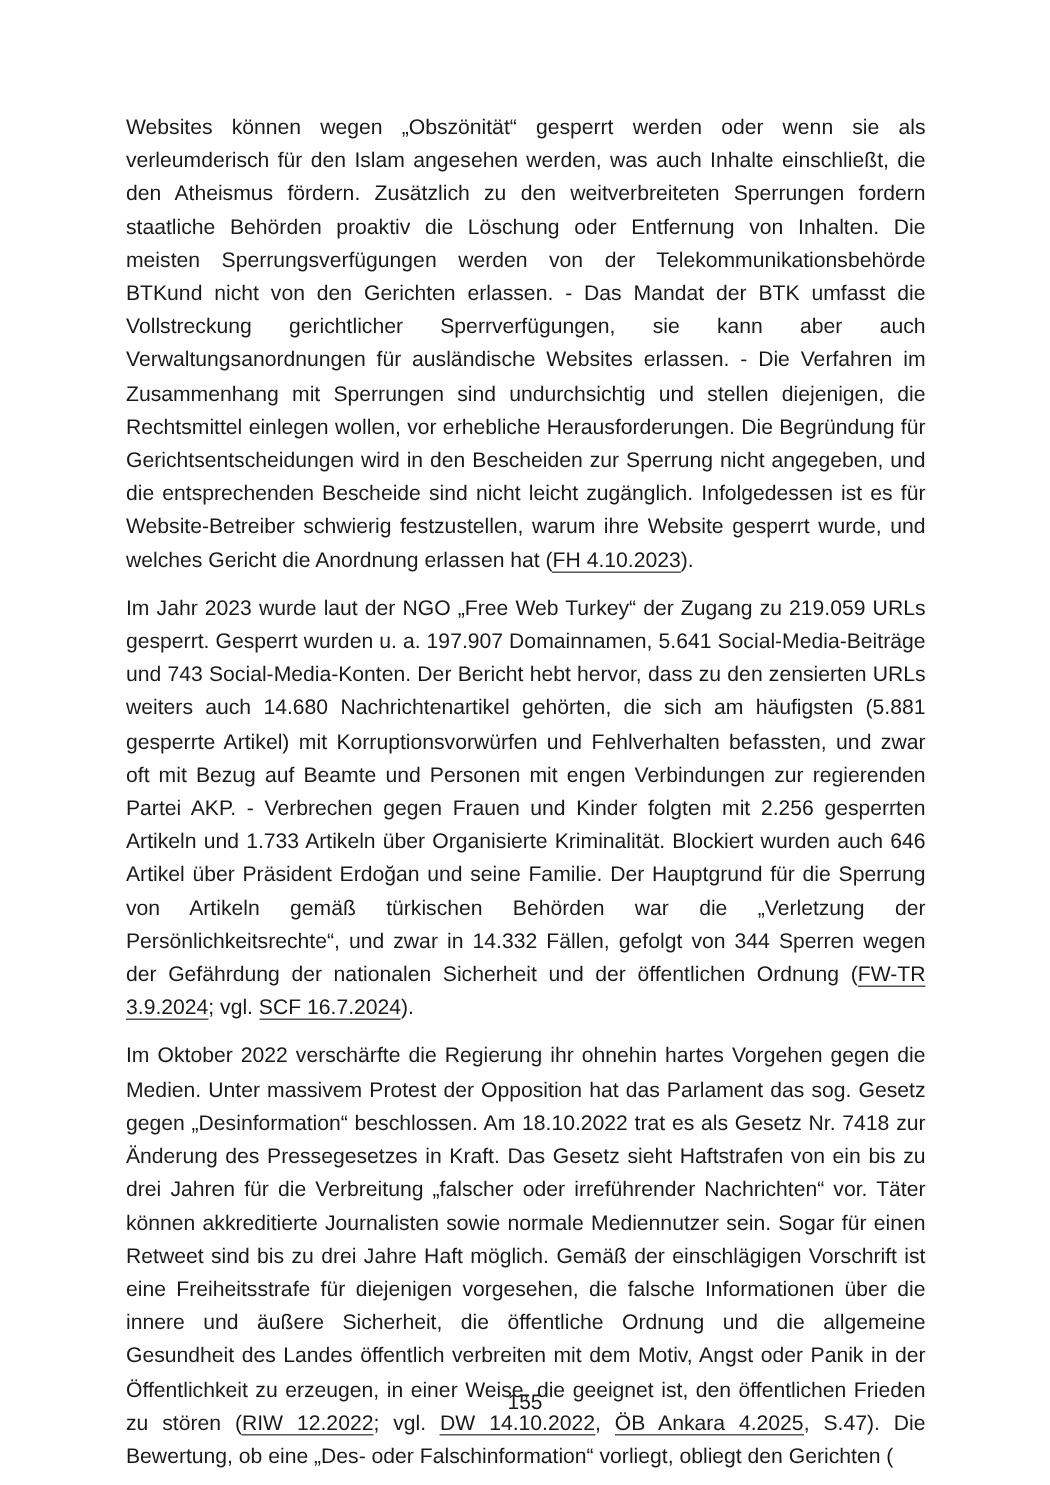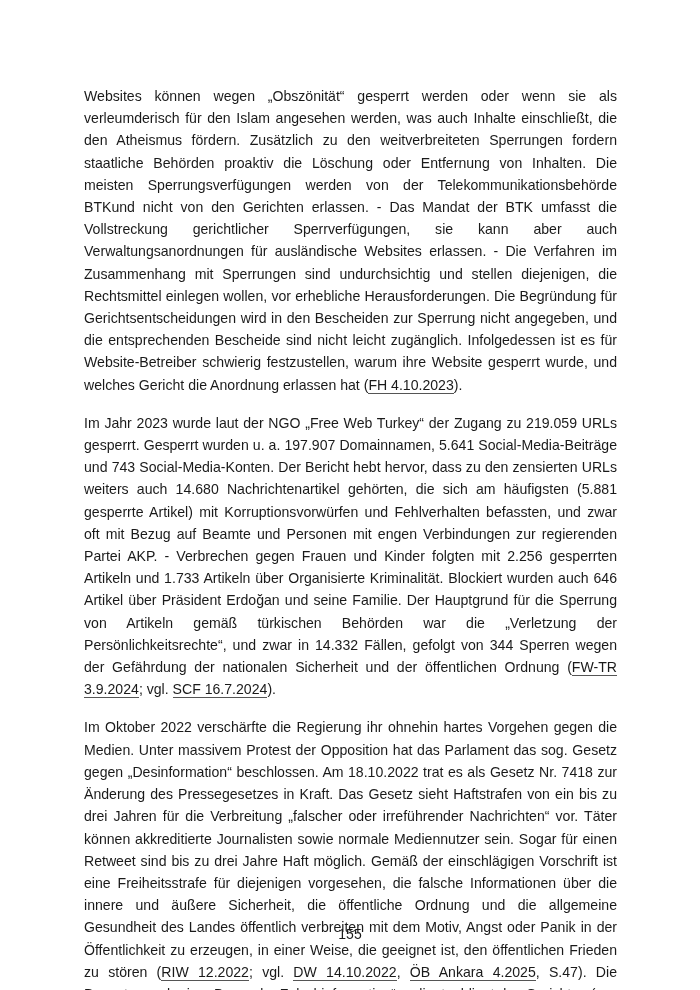--- a/index.html
+++ b/index.html
@@ -1,18 +1,18 @@
 <!DOCTYPE html>
 <html><head>
 <meta charset="utf-8">
 <style>
   html, body { margin:0; padding:0; background:#ffffff; }
   body { width:700px; height:990px; position:relative; overflow:hidden; }
   .page { position:absolute; left:84px; top:69px; width:533px; font-family:"Liberation Sans", sans-serif; font-size:14.1px; line-height:22.2px; color:#1a1a1a; }
-  .para { margin:16px 0 10px 0; text-align:justify; hyphens:manual; }
+  .para { margin:4px 0 10px 0; text-align:justify; hyphens:manual; }
   .heading { margin:4px 0 10px 0; font-weight:bold; font-size:14.1px; }
   .ref { color:#1a1a1a; text-decoration:none; border-bottom:1px solid #555; padding-bottom:0px; cursor:pointer; }
   .pagenum { position:absolute; left:0; width:700px; top:926px; text-align:center; font-family:"Liberation Sans", sans-serif; font-size:14px; color:#1a1a1a; }
 </style>
 </head>
 <body>
 
 <div class="page">
   <p class="para"><span>Websites können wegen „Obszönität“ gesperrt werden oder wenn sie als verleumderisch für den Islam angesehen werden, was auch Inhalte einschließt, die den Atheismus fördern. Zusätzlich zu den weitverbreiteten Sperrungen fordern staatliche Behörden proaktiv die Löschung oder Entfernung von Inhalten. Die meisten Sperrungsverfügungen werden von der Telekommunika­tionsbehörde BTKund nicht von den Gerichten erlassen. - Das Mandat der BTK umfasst die Vollstreckung gerichtlicher Sperrverfügungen, sie kann aber auch Verwaltungsanordnungen für ausländische Websites erlassen. - Die Verfahren im Zusammenhang mit Sperrungen sind undurchsichtig und stellen diejenigen, die Rechtsmittel einlegen wollen, vor erhebliche Heraus­forderungen. Die Begründung für Gerichtsentscheidungen wird in den Bescheiden zur Sperrung nicht angegeben, und die entsprechenden Bescheide sind nicht leicht zugänglich. Infolgedessen ist es für Website-Betreiber schwierig festzustellen, warum ihre Website gesperrt wurde, und welches Gericht die Anordnung erlassen hat (</span><a class="ref">FH 4.10.2023</a><span>).</span></p>
 

